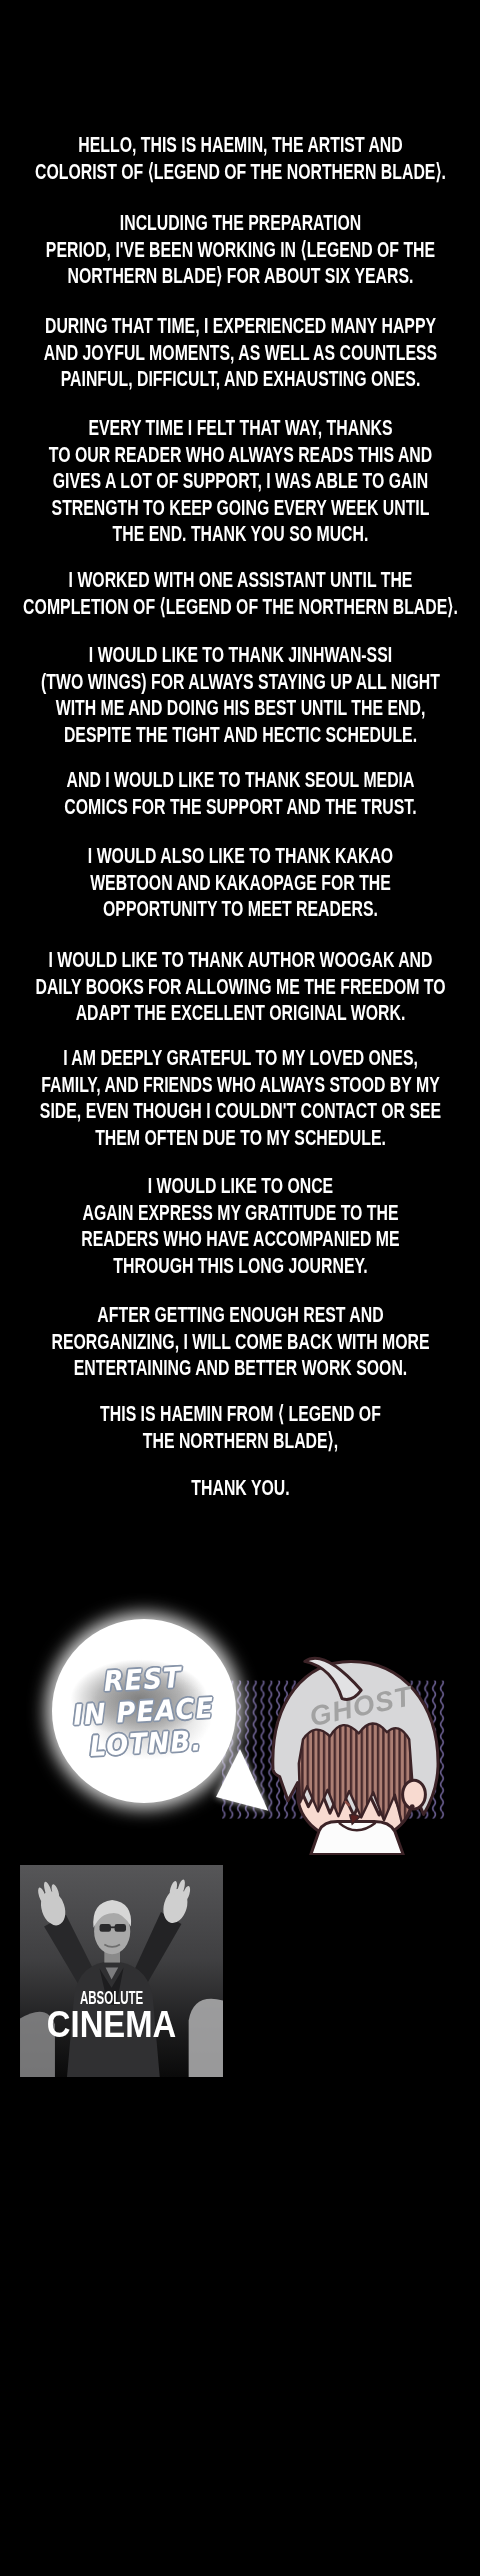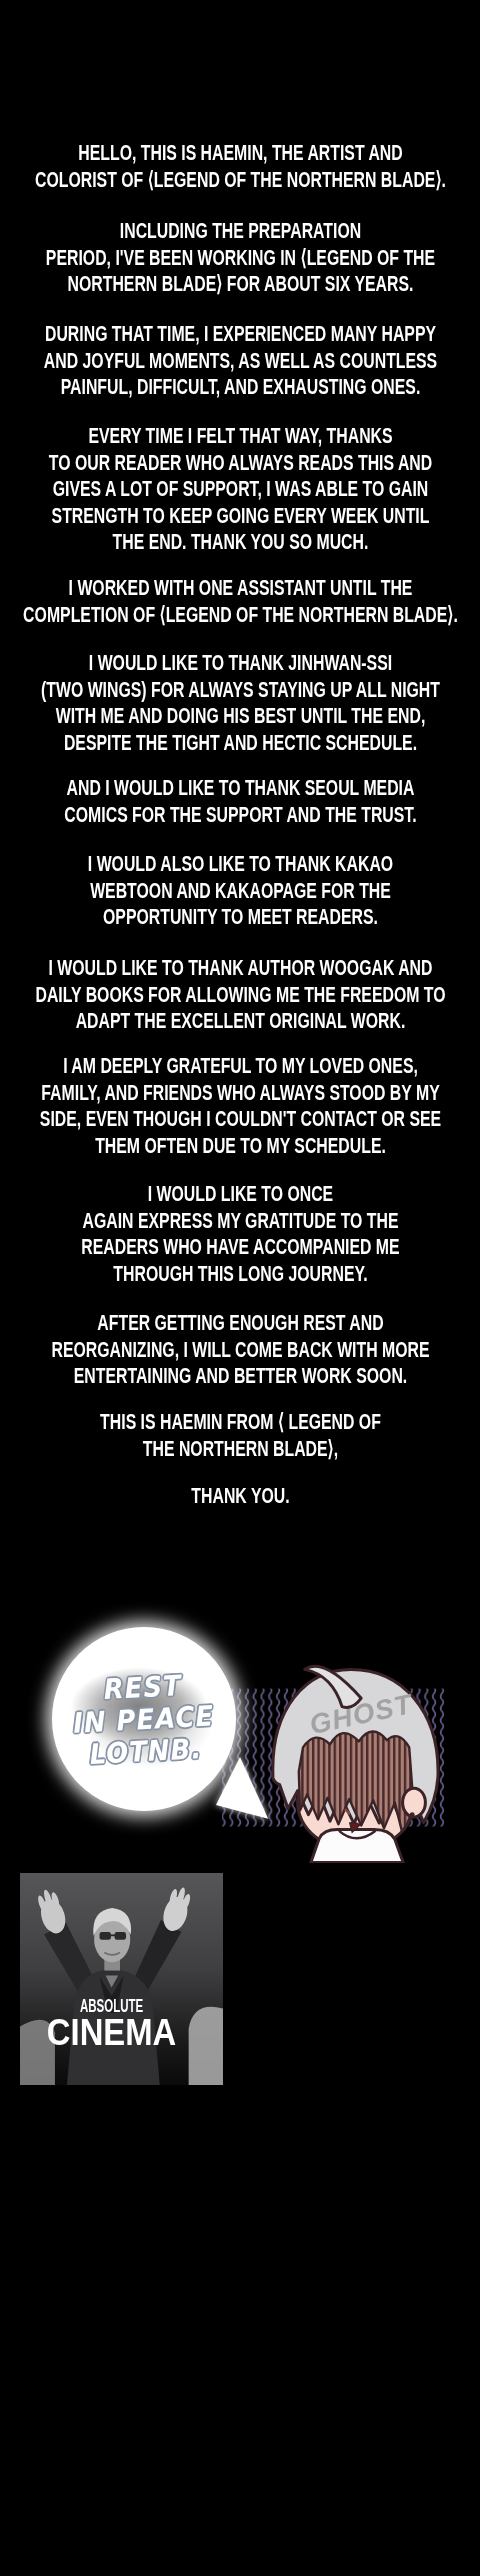--- a/index.html
+++ b/index.html
@@ -1,19 +1,19 @@
 <!DOCTYPE html>
 <html style="font-size:9.6px"><head>
 <meta charset="utf-8">
 <style>
   html,body{margin:0;padding:0;background:#000;}
   #comic-page{
     position:relative;
     width:481px;height:2096px;
-    margin:11px auto;
+    margin:3px auto;
     background:#000;
     overflow:hidden;
     font-family:"Liberation Sans",sans-serif;
   }
   
   .para{
     position:absolute;
     left:-90px;
     width:661px;
     text-align:center;

